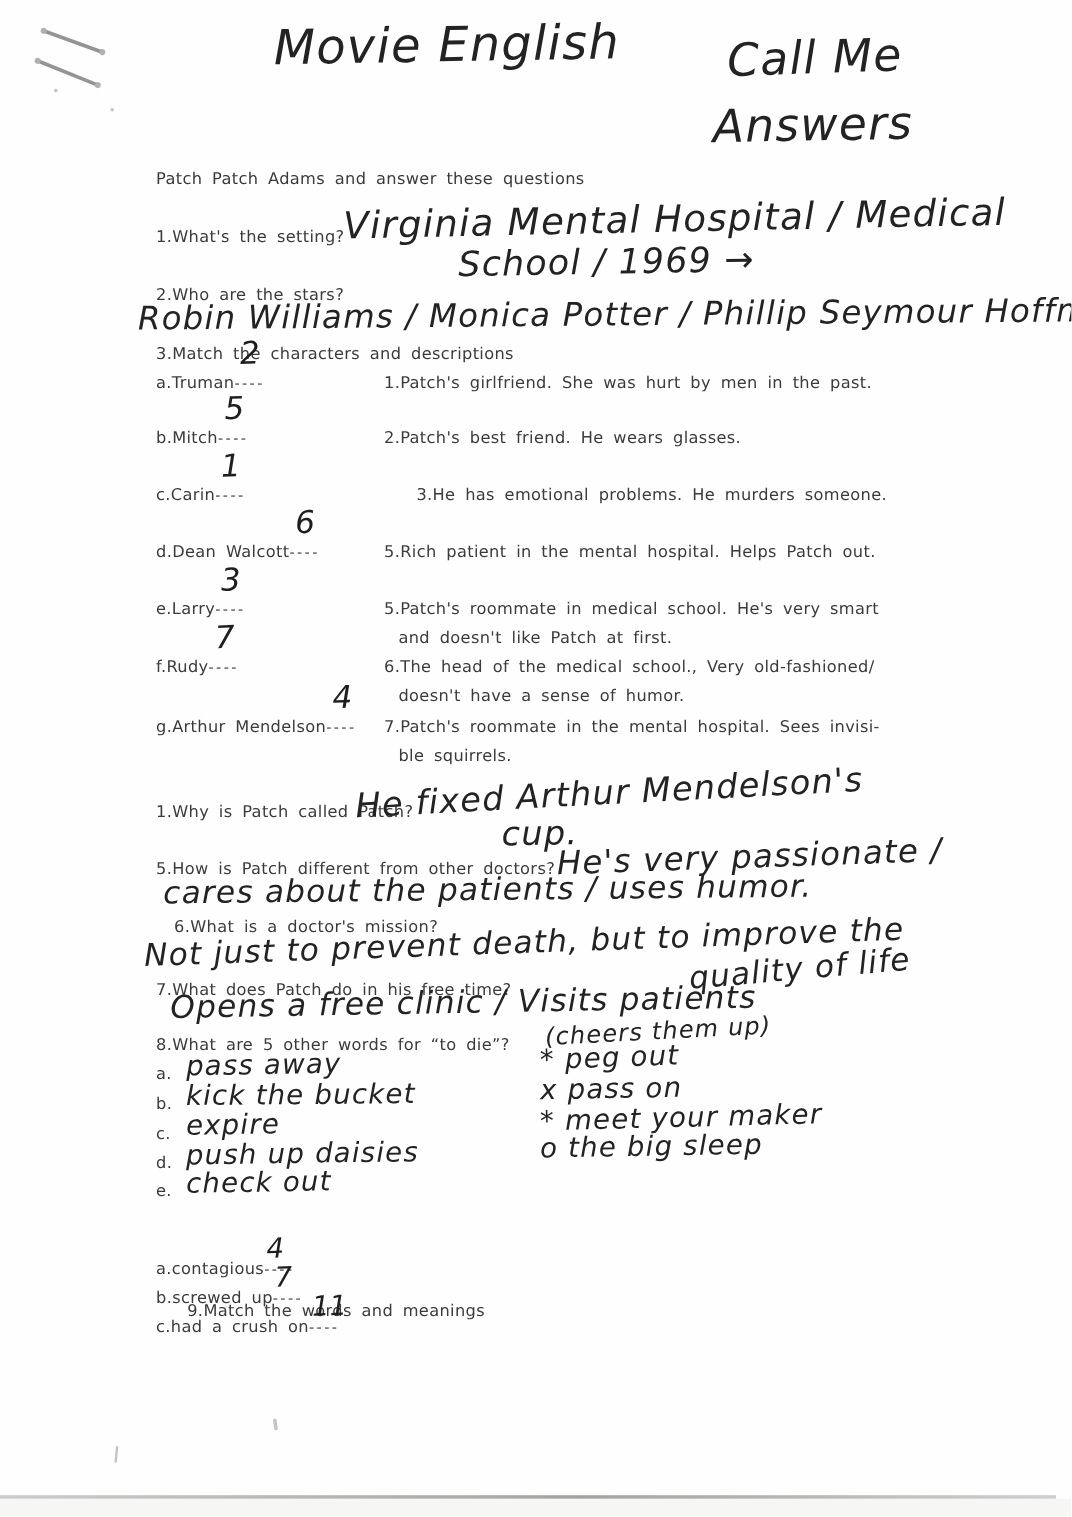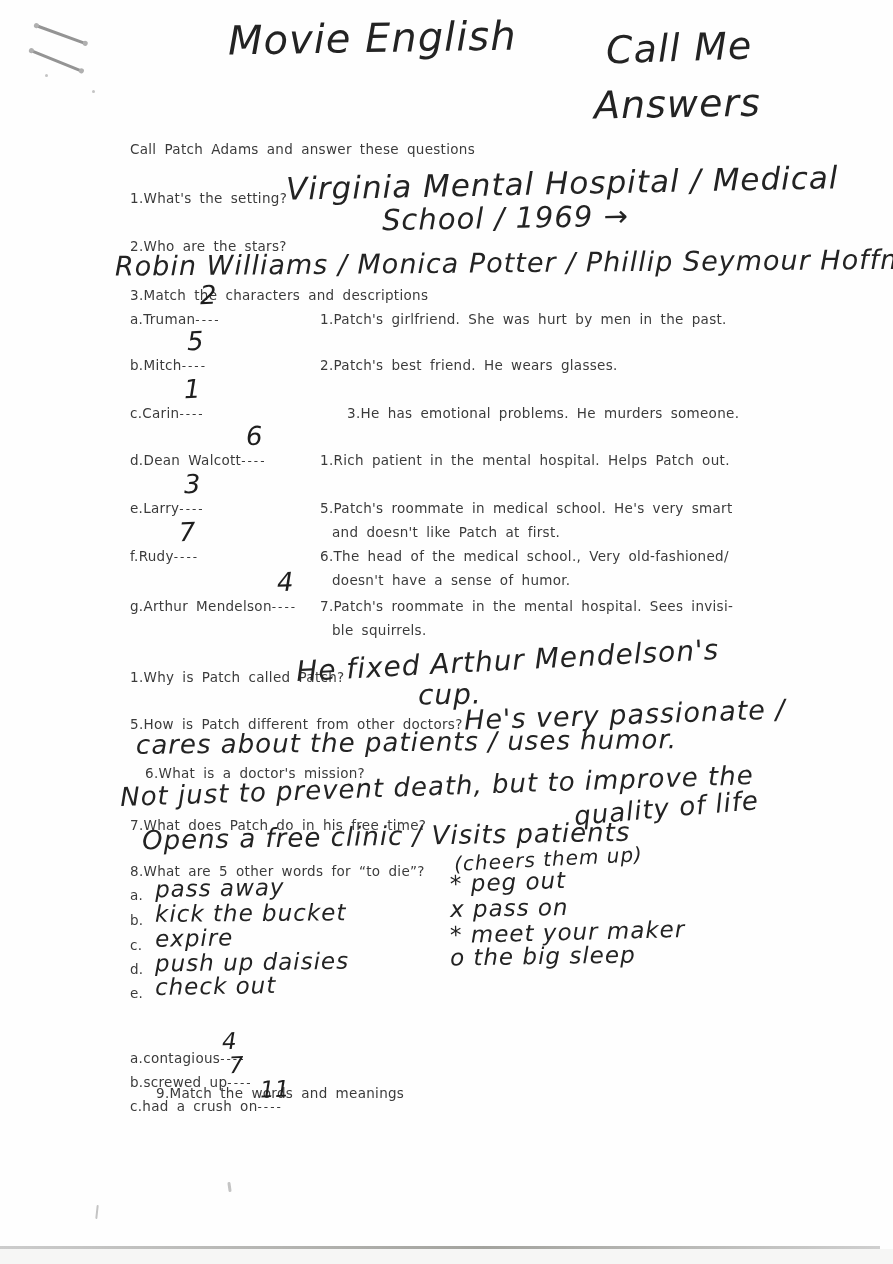--- a/index.html
+++ b/index.html
@@ -50,21 +50,21 @@
   <div class="staple" style="left:36px;top:24px;width:53px;transform:rotate(20deg);"></div>
   <div class="staple" style="left:31px;top:49px;width:55px;transform:rotate(22deg);"></div>
   <div class="speck" style="left:45px;top:74px;width:3px;height:3px;"></div>
   <div class="speck" style="left:92px;top:90px;width:3px;height:3px;"></div>
 
   <div class="hw" style="left:228px;top:16px;font-size:40px;transform:rotate(-1deg);">Movie English</div>
   <div class="hw" style="left:606px;top:28px;font-size:38px;transform:rotate(-2deg);">Call Me</div>
   <div class="hw" style="left:594px;top:84px;font-size:38px;transform:rotate(-1deg);">Answers</div>
 
   <div class="print" style="left:130px;top:137px;">
-    <span>Call </span><span class="u">Patch Adams</span><span> and answer these questions</span>
+    <span>Patch </span><span class="u">Patch Adams</span><span> and answer these questions</span>
   </div>
 
   <div class="print" style="left:130px;top:186px;">1.What's the setting?</div>
   <div class="hw" style="left:286px;top:166px;font-size:31px;transform:rotate(-1.2deg);">Virginia Mental Hospital / Medical</div>
   <div class="hw" style="left:382px;top:203px;font-size:29px;transform:rotate(-1deg);">School / 1969 →</div>
 
   <div class="print" style="left:130px;top:234px;">2.Who are the stars?</div>
   <div class="hw" style="left:115px;top:248px;font-size:27px;transform:rotate(-0.5deg);">Robin Williams / Monica Potter / Phillip Seymour Hoffman</div>
 
   <div class="print" style="left:130px;top:283px;">3.Match the characters and descriptions</div>
@@ -87,21 +87,21 @@
     <span>c.Carin</span><span class="dashgroup"><span class="dash-text">----</span><span class="hnum">1</span></span>
   </div>
   <div class="print" style="left:320px;top:401px;margin-left:27px;">
       <span class="desc-l1">3.He has emotional problems. He murders someone.</span>
     </div>
 
   <div class="print" style="left:130px;top:448px;">
     <span>d.Dean Walcott</span><span class="dashgroup"><span class="dash-text">----</span><span class="hnum">6</span></span>
   </div>
   <div class="print" style="left:320px;top:448px;">
-      <span class="desc-l1">1.Rich patient in the mental hospital. Helps Patch out.</span>
+      <span class="desc-l1">5.Rich patient in the mental hospital. Helps Patch out.</span>
     </div>
 
   <div class="print" style="left:130px;top:496px;">
     <span>e.Larry</span><span class="dashgroup"><span class="dash-text">----</span><span class="hnum">3</span></span>
   </div>
   <div class="print" style="left:320px;top:496px;">
     <span class="desc-l1">5.Patch's roommate in medical school. He's very smart</span>
       <span class="desc-l2">and doesn't like Patch at first.</span>
   </div>
 

